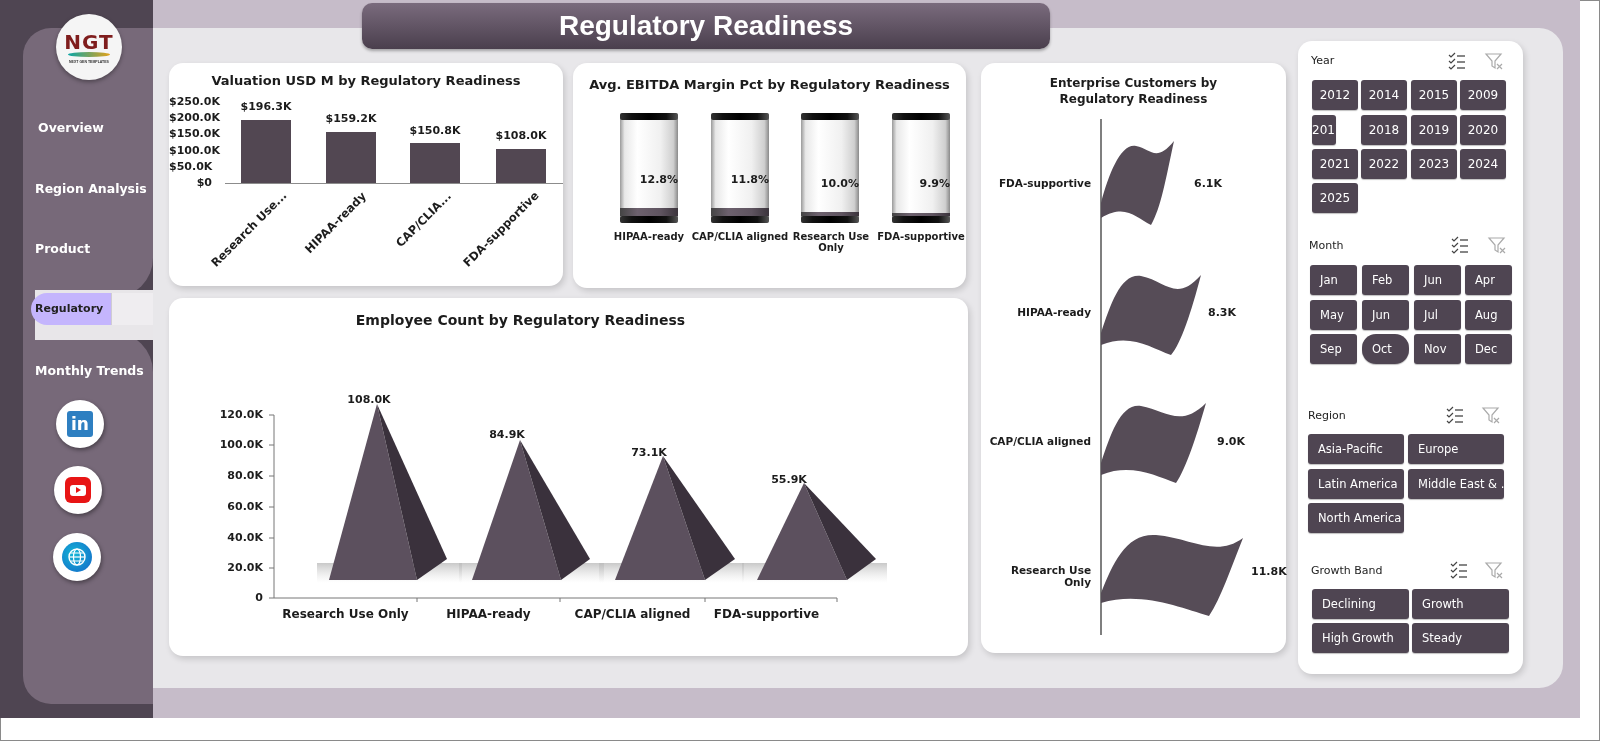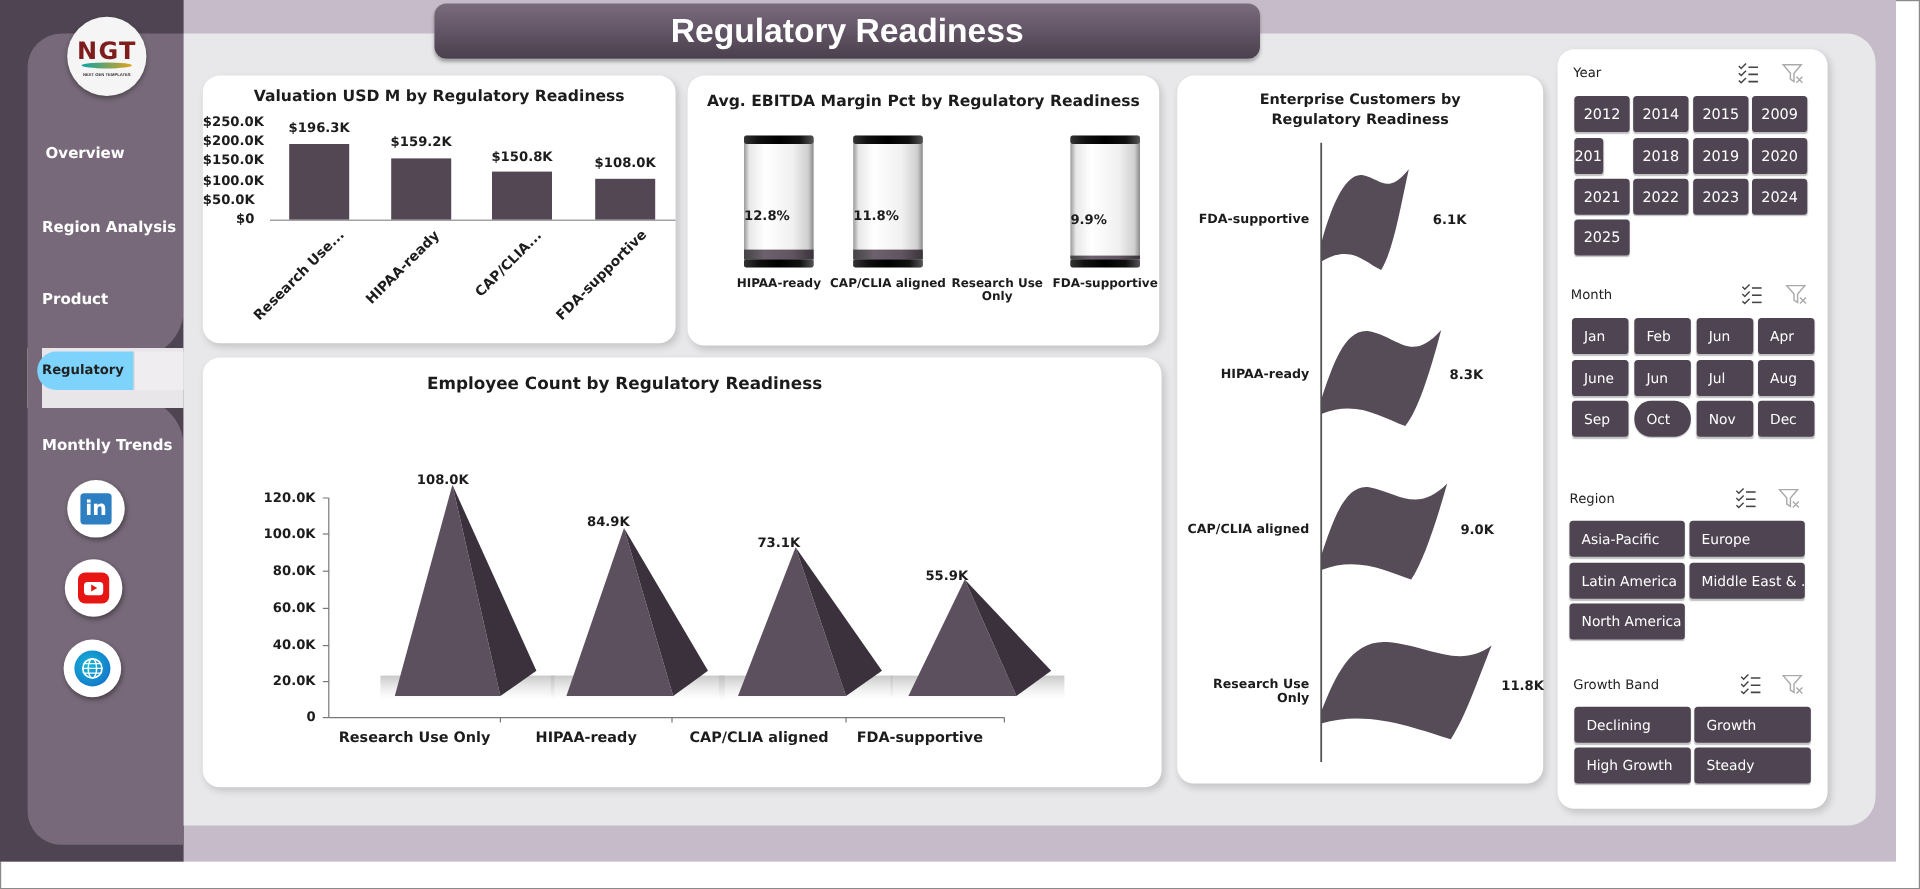--- a/index.html
+++ b/index.html
@@ -13,21 +13,21 @@
     .sidebar-bump-bot { position: absolute; left: 23px; top: 332px; width: 130px; height: 372px; background: #776979; border-radius: 0 40px 0 28px; }
     .sidebar-gap { position: absolute; left: 23px; top: 290px; width: 130px; height: 50px; background: #e8e6e9; }
     .sidebar-gap-fill { position: absolute; left: 23px; top: 290px; width: 12px; height: 50px; background: #776979; }
 
     .logo { position: absolute; left: 56px; top: 14px; width: 66px; height: 66px; border-radius: 50%; background: #f5f5f5; box-shadow: 0 2px 4px rgba(0,0,0,.35); display: flex; flex-direction: column; align-items: center; justify-content: center; }
     .logo-text { font-weight: bold; font-size: 20px; color: #7f1d1d; letter-spacing: 1px; font-family: "DejaVu Sans", sans-serif; }
     .logo-swoosh { width: 42px; height: 5px; border-radius: 50%; background: linear-gradient(90deg,#0aa5a5,#e3a21a); margin-top: -2px; }
     .logo-sub { font-size: 3.5px; color: #333; margin-top: 3px; font-weight: bold; }
 
     .nav-item { position: absolute; left: 30px; width: 120px; color: #fff; font-weight: bold; font-size: 12.5px; font-family: "DejaVu Sans", sans-serif; cursor: pointer; }
-    .nav-item.active { left: 31px; top: 293px; width: 80px; height: 32px; background: #7dd3fc; color: #222; border-radius: 16px 0 0 16px; padding-left: 4px; line-height: 32px; font-size: 11px; }
+    .nav-item.active { left: 31px; top: 293px; width: 80px; height: 32px; background: #c4b5fd; color: #222; border-radius: 16px 0 0 16px; padding-left: 4px; line-height: 32px; font-size: 11px; }
     .nav-active-ext { position: absolute; left: 111px; top: 293px; width: 42px; height: 32px; background: #efedf0; border-left: 1px solid #d0ccd2; }
 
     .social { position: absolute; width: 48px; height: 48px; border-radius: 50%; background: #fff; box-shadow: 1px 2px 4px rgba(0,0,0,.4); display: flex; align-items: center; justify-content: center; cursor: pointer; }
     .li-box { width: 26px; height: 26px; background: #2e7fc1; border-radius: 3px; color: #fff; font-weight: bold; font-size: 17px; font-family: "DejaVu Sans", sans-serif; display:flex; align-items:center; justify-content:center; }
     .yt-box { width: 26px; height: 26px; background: #e81515; border-radius: 6px; display: flex; align-items: center; justify-content: center; }
     .yt-inner { width: 16px; height: 11px; background: #fff; border-radius: 3px; display:flex; align-items:center; justify-content:center; }
     .yt-tri { width: 0; height: 0; border-left: 5px solid #e81515; border-top: 3px solid transparent; border-bottom: 3px solid transparent; }
     .globe { width: 30px; height: 30px; border-radius: 50%; background: radial-gradient(circle at 40% 40%, #14b7d6, #1464c8); display:flex; align-items:center; justify-content:center; }
 
     .main-panel { position: absolute; left: 153px; top: 28px; width: 1410px; height: 660px; background: #e8e7ea; border-radius: 0 24px 24px 0; }
@@ -40,21 +40,21 @@
 
     .axis-label { position: absolute; font-size: 11px; font-weight: bold; color: #1c1c1c; font-family: "DejaVu Sans", sans-serif; text-align: right; }
     .data-label { position: absolute; font-size: 11px; font-weight: bold; color: #1c1c1c; font-family: "DejaVu Sans", sans-serif; text-align: center; }
     .bar { position: absolute; background: #524752; }
     .rot-label { position: absolute; font-size: 11.5px; font-weight: bold; color: #1c1c1c; font-family: "DejaVu Sans", sans-serif; transform-origin: right top; transform: rotate(-45deg); white-space: nowrap; text-align: right; }
 
     .cyl { position: absolute; width: 58px; height: 110px; border-radius: 3px; background: linear-gradient(90deg, #9a9a9a 0%, #e8e8e8 8%, #ffffff 30%, #f0f0f0 70%, #cfcfcf 92%, #8a8a8a 100%); }
     .cyl-top { position: absolute; left: 0; top: 0; width: 100%; height: 7px; background: linear-gradient(90deg,#333 0%, #111 20%, #000 50%, #111 80%, #555 100%); border-radius: 2px; }
     .cyl-fill { position: absolute; left: 0; width: 100%; background: linear-gradient(90deg,#444 0%,#6d616e 30%,#5f5460 70%,#3b343c 100%); }
     .cyl-bot { position: absolute; left: 0; bottom: 0; width: 100%; height: 7px; background: linear-gradient(90deg,#333 0%, #111 20%, #000 50%, #111 80%, #555 100%); border-radius: 2px; }
-    .cyl-val { position: absolute; left: 0; width: 100%; text-align: left; font-size: 11px; font-weight: bold; color: #1c1c1c; font-family: "DejaVu Sans", sans-serif; }
+    .cyl-val { position: absolute; left: 0; width: 100%; text-align: right; font-size: 11px; font-weight: bold; color: #1c1c1c; font-family: "DejaVu Sans", sans-serif; }
     .cyl-cat { position: absolute; font-size: 10px; font-weight: bold; color: #1c1c1c; font-family: "DejaVu Sans", sans-serif; text-align: center; width: 100px; }
 
     .flag-cat { position: absolute; font-size: 10.5px; font-weight: bold; color: #1c1c1c; font-family: "DejaVu Sans", sans-serif; text-align: right; width: 110px; }
     .flag-val { position: absolute; font-size: 11px; font-weight: bold; color: #1c1c1c; font-family: "DejaVu Sans", sans-serif; }
 
     .slicers { position: absolute; left: 1298px; top: 41px; width: 225px; height: 633px; background: #fff; border-radius: 14px; box-shadow: 2px 3px 6px rgba(0,0,0,.15); }
     .slicer-title { position: absolute; font-size: 11px; color: #222; font-family: "DejaVu Sans", sans-serif; }
     .slicer-icon { position: absolute; cursor: pointer; }
     .chip { position: absolute; height: 30px; background: #4f4552; color: #fff; border-radius: 3px; font-size: 12px; font-family: "DejaVu Sans", sans-serif; line-height: 30px; cursor: pointer; box-shadow: 0 1px 1px rgba(0,0,0,.25); white-space: nowrap; overflow: hidden; }
     .chip.c { text-align: center; }
@@ -142,20 +142,26 @@
   <div class="cyl" style="left:47px; top:50px;">
     <div class="cyl-top"></div>
     <div class="cyl-fill" style="bottom:7px; height:8px;"></div>
     <div class="cyl-val" style="top:60px;">12.8%</div>
     <div class="cyl-bot"></div>
   </div>
   <div class="cyl" style="left:138px; top:50px;">
     <div class="cyl-top"></div>
     <div class="cyl-fill" style="bottom:7px; height:8px;"></div>
     <div class="cyl-val" style="top:60px;">11.8%</div>
+    <div class="cyl-bot"></div>
+  </div>
+  <div class="cyl" style="left:228px; top:50px;">
+    <div class="cyl-top"></div>
+    <div class="cyl-fill" style="bottom:7px; height:4px;"></div>
+    <div class="cyl-val" style="top:64px;">10.0%</div>
     <div class="cyl-bot"></div>
   </div>
   <div class="cyl" style="left:319px; top:50px;">
     <div class="cyl-top"></div>
     <div class="cyl-fill" style="bottom:7px; height:3px;"></div>
     <div class="cyl-val" style="top:64px;">9.9%</div>
     <div class="cyl-bot"></div>
   </div>
 
   <div class="cyl-cat" style="left:26px; top:168px;">HIPAA-ready</div>
@@ -285,21 +291,21 @@
       <line x1="10" y1="17" x2="18" y2="17" stroke="#444" stroke-width="1.3"></line>
     </svg>
   <svg class="slicer-icon" style="left:189px; top:194px;" width="20" height="20" viewBox="0 0 20 20">
       <path d="M2 3 h15 l-6 7 v7 l-3 -2 v-5 z" stroke="#aaa" stroke-width="1.2" fill="none"></path>
       <path d="M13 13 l5 5 M18 13 l-5 5" stroke="#aaa" stroke-width="1.2"></path>
     </svg>
   <div class="chip l" style="left:12px; top:224px; width:47px;">Jan</div>
   <div class="chip l" style="left:64px; top:224px; width:47px;">Feb</div>
   <div class="chip l" style="left:116px; top:224px; width:47px;">Jun</div>
   <div class="chip l" style="left:167px; top:224px; width:47px;">Apr</div>
-  <div class="chip l" style="left:12px; top:259px; width:47px;">June</div>
+  <div class="chip l" style="left:12px; top:259px; width:47px;">May</div>
   <div class="chip l" style="left:64px; top:259px; width:47px;">Jun</div>
   <div class="chip l" style="left:116px; top:259px; width:47px;">Jul</div>
   <div class="chip l" style="left:167px; top:259px; width:47px;">Aug</div>
   <div class="chip l" style="left:12px; top:293px; width:47px;">Sep</div>
   <div class="chip l" style="left:64px; top:293px; width:47px;border-radius:14px;">Oct</div>
   <div class="chip l" style="left:116px; top:293px; width:47px;">Nov</div>
   <div class="chip l" style="left:167px; top:293px; width:47px;">Dec</div>
 
   <div class="slicer-title" style="left:10px; top:368px;">Region</div>
   <svg class="slicer-icon" style="left:147px; top:364px;" width="20" height="20" viewBox="0 0 20 20">

